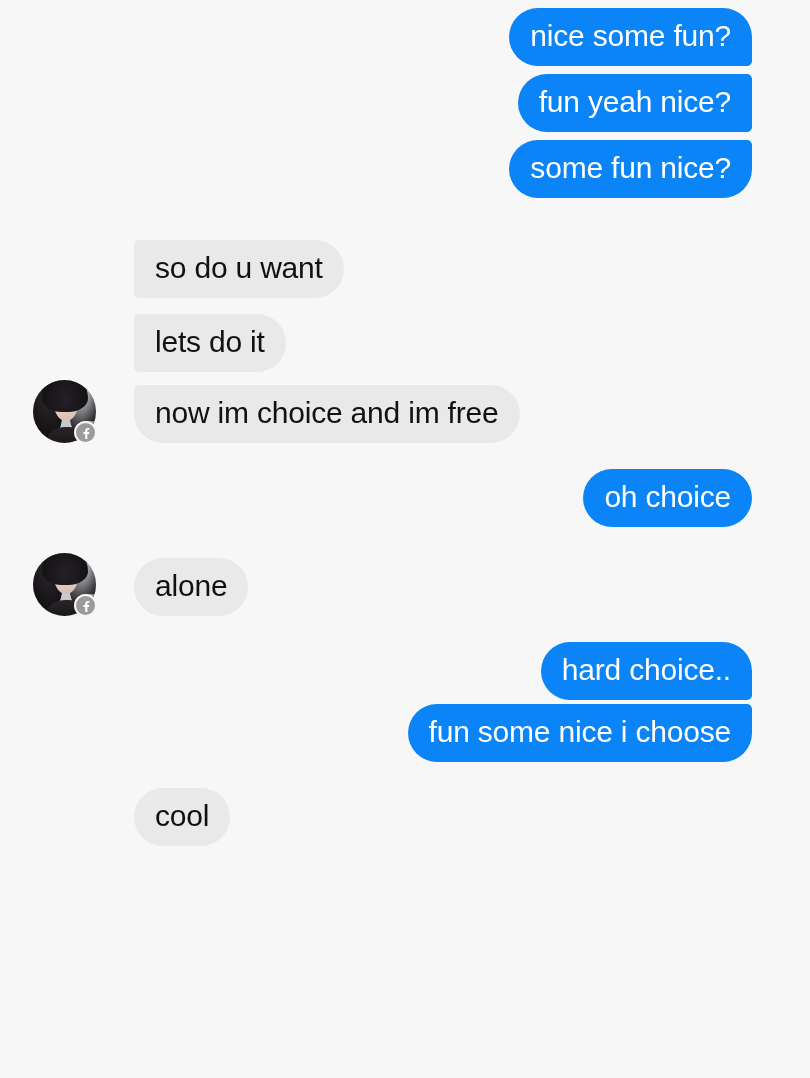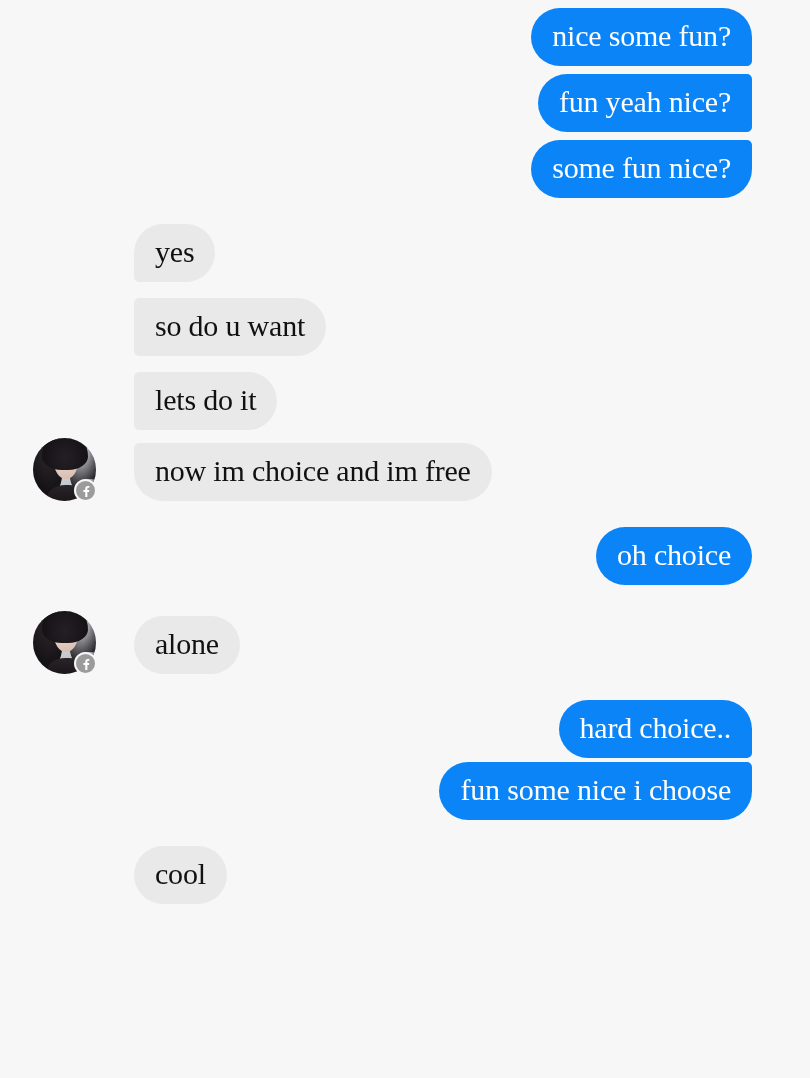--- a/index.html
+++ b/index.html
@@ -15,21 +15,20 @@
   }
 
   #thread {
     position: relative;
     width: 810px;
     height: 1040px;
     background: #f7f7f8;
     box-sizing: border-box;
     padding: 8px 58px 0 33px;
     overflow: hidden;
-    font-family: Liberation Serif, serif;
   }
 
   .msg-row {
     display: flex;
     align-items: flex-end;
     width: 100%;
     box-sizing: border-box;
   }
   .msg-row.out { justify-content: flex-end; }
   .msg-row.in  { justify-content: flex-start; }
@@ -181,24 +180,20 @@
   <div class="msg-row out">
     <div class="bubble out r-mid">fun yeah nice?</div>
   </div>
   <div class="gap-group"></div>
   <div class="msg-row out">
     <div class="bubble out r-last">some fun nice?</div>
   </div>
 
   <div class="gap-block"></div>
 
-  <div class="msg-row in">
-    <div class="gutter empty"></div>
-    <div class="bubble in r-first">yes</div>
-  </div>
   <div class="gap-group"></div>
   <div class="msg-row in">
     <div class="gutter empty"></div>
     <div class="bubble in r-mid">so do u want</div>
   </div>
   <div class="gap-group"></div>
   <div class="msg-row in">
     <div class="gutter empty"></div>
     <div class="bubble in r-mid">lets do it</div>
   </div>

